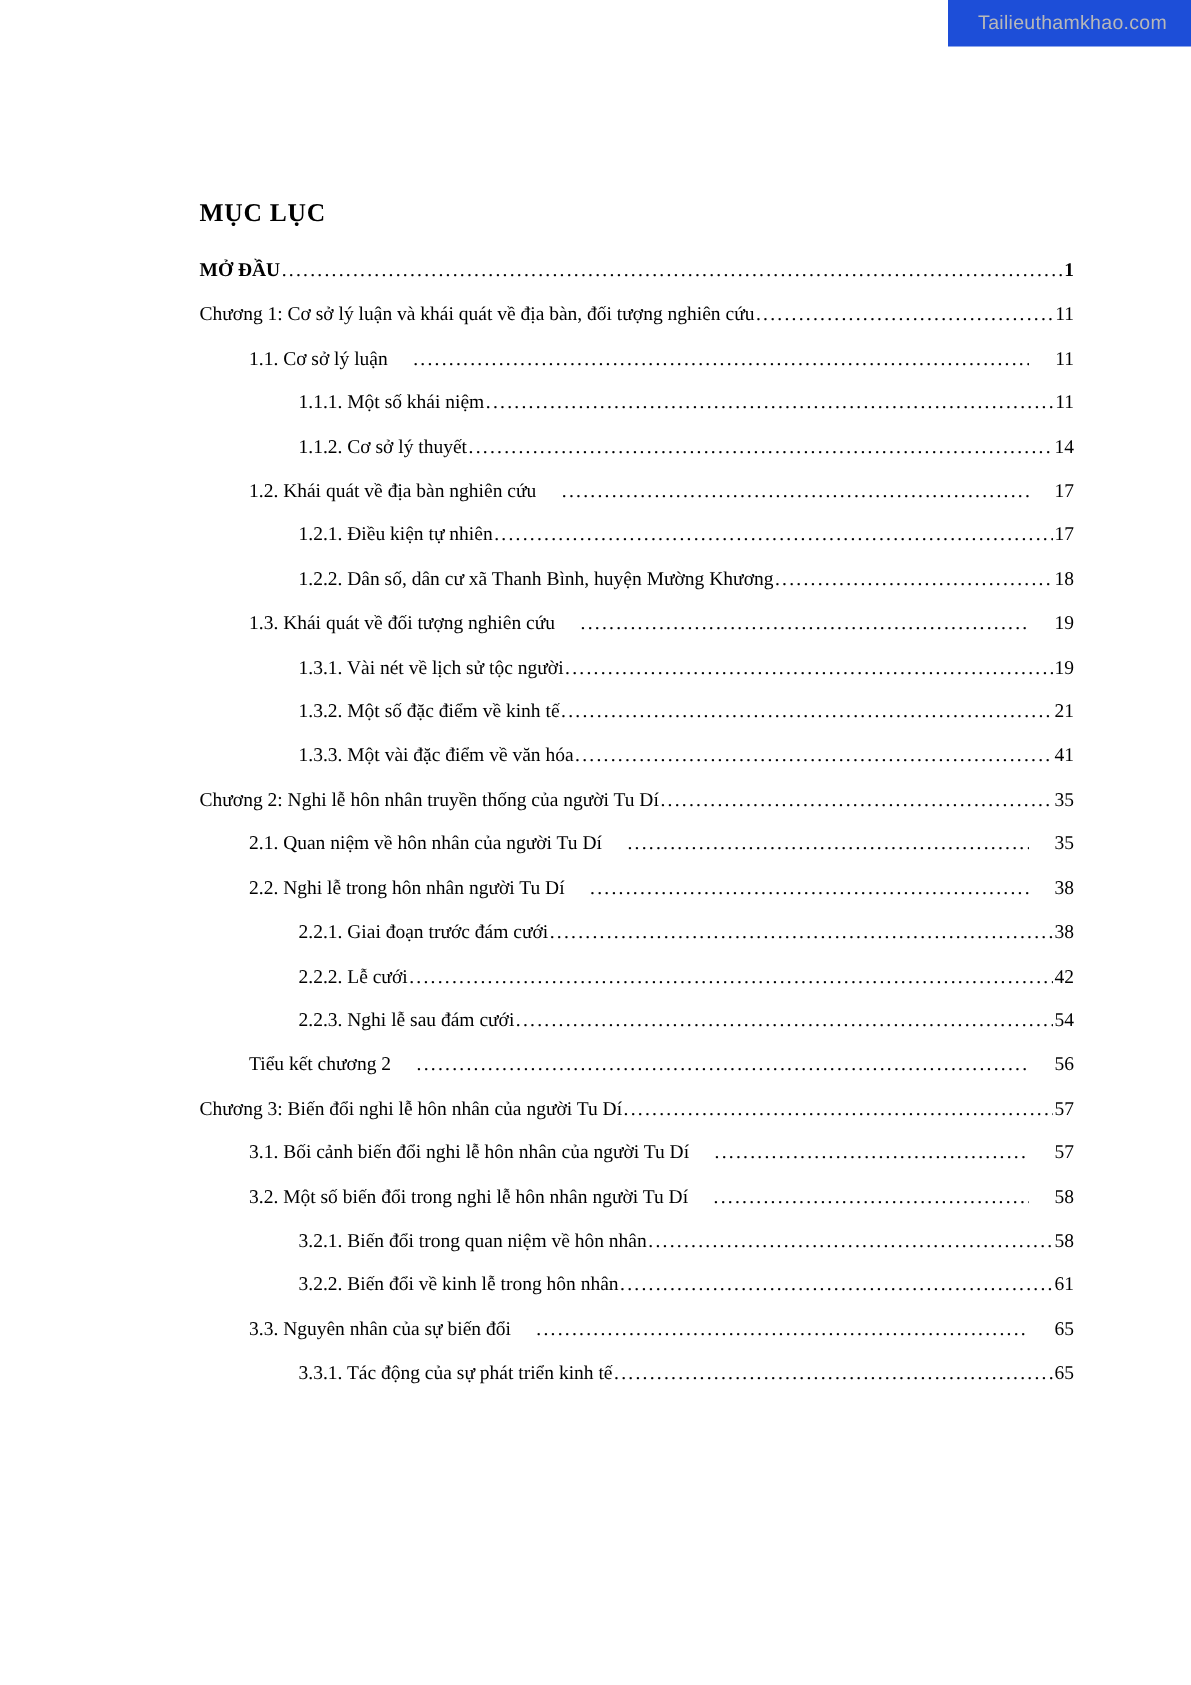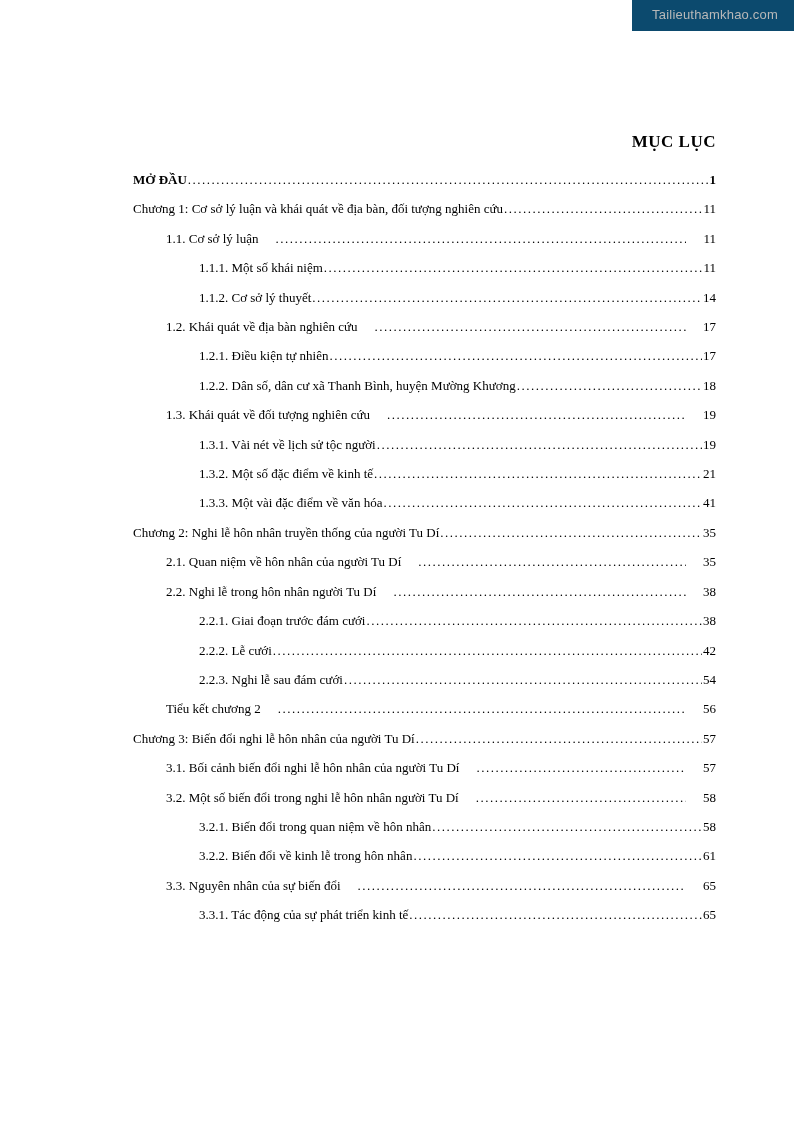--- a/index.html
+++ b/index.html
@@ -13,37 +13,37 @@
     background: #ffffff;
     position: relative;
     font-family: "Liberation Serif", "DejaVu Serif", serif;
     color: #000000;
     overflow: hidden;
   }
   .watermark {
     position: absolute;
     top: 0;
     right: 0;
-    background: #0c4a6e;
+    background: #1d4ed8;
     color: #b8b8b8;
     font-family: "Liberation Sans", "DejaVu Sans", sans-serif;
     font-size: 13px;
     padding: 7px 16px 9px 20px;
     letter-spacing: 0.2px;
   }
   .content {
     position: absolute;
     left: 133px;
     right: 78px;
     top: 132px;
   }
   .toc-title {
     font-size: 17px;
     font-weight: bold;
-    text-align: right;
+    text-align: left;
     margin: 0 0 13px 0;
     letter-spacing: 0.5px;
   }
   .toc {
     width: 100%;
   }
   .toc-entry {
     display: flex;
     align-items: baseline;
     font-size: 13px;

